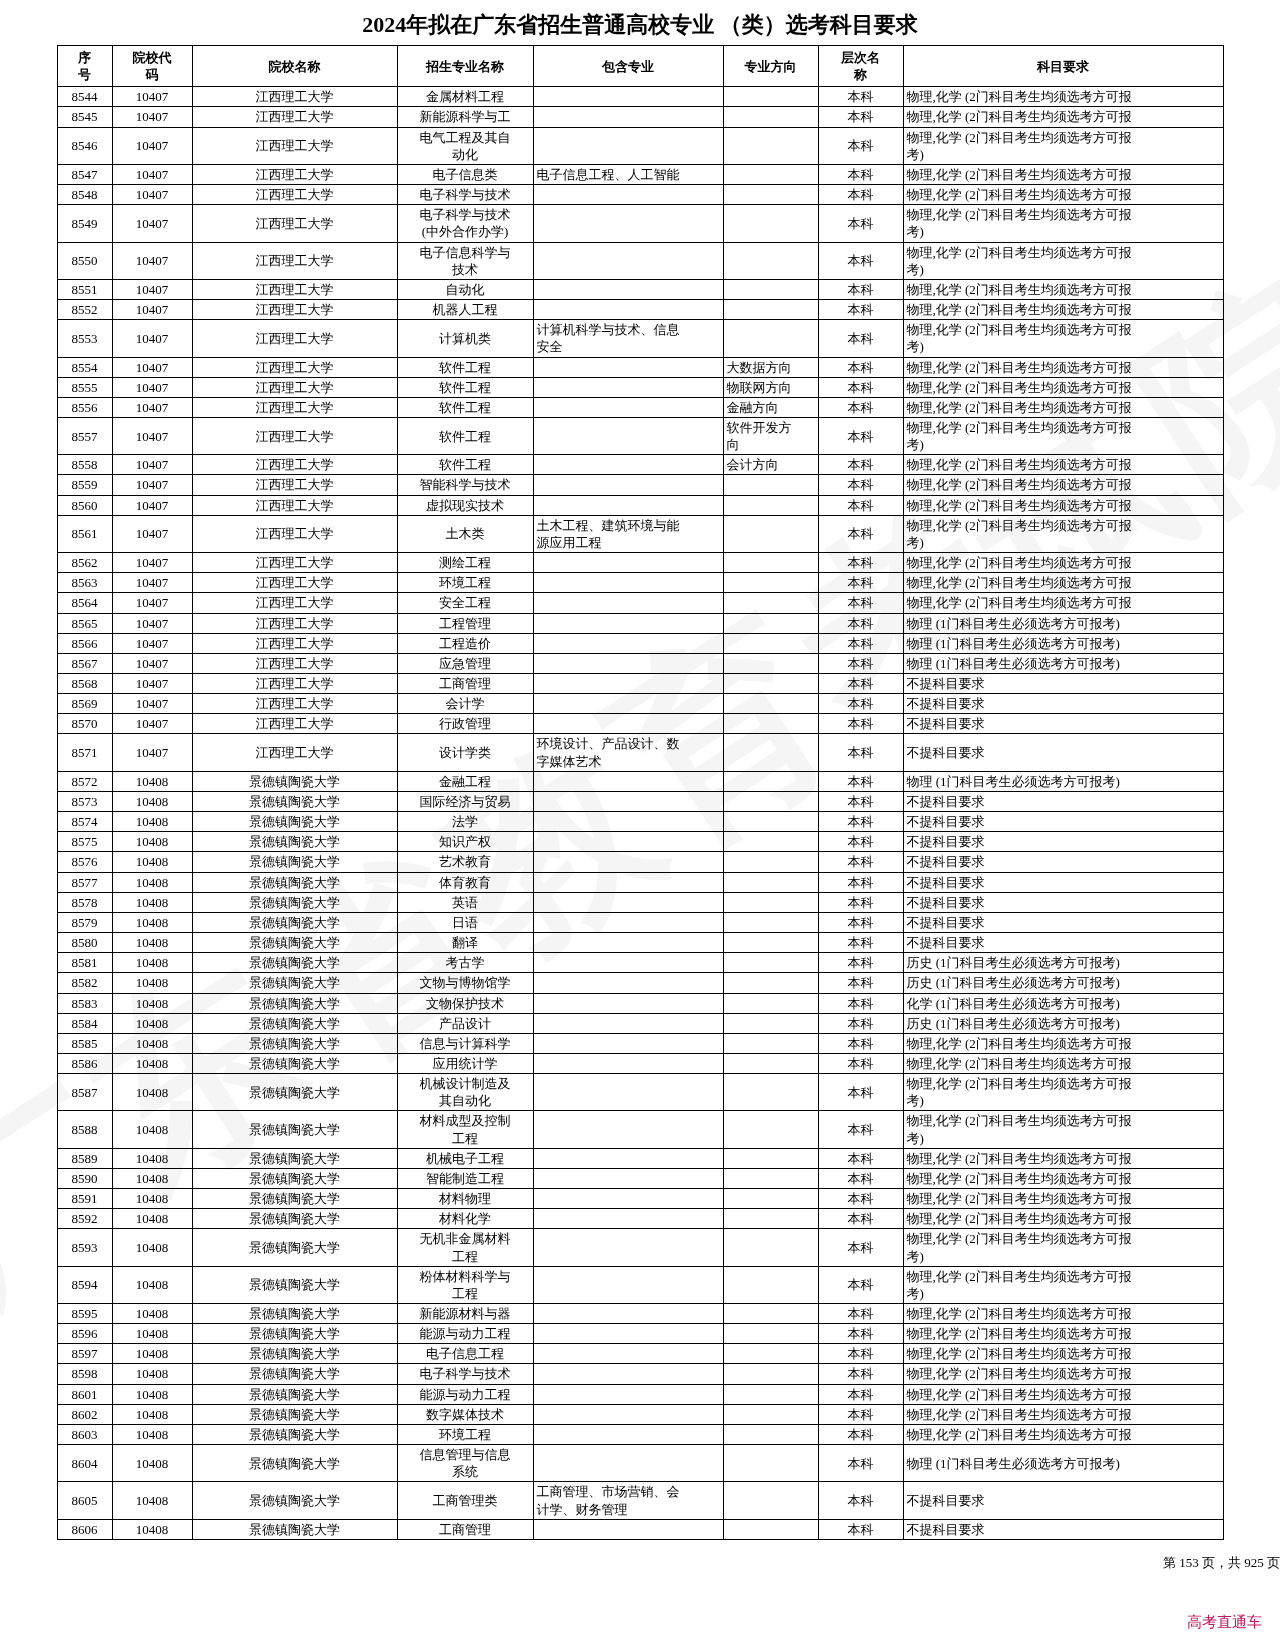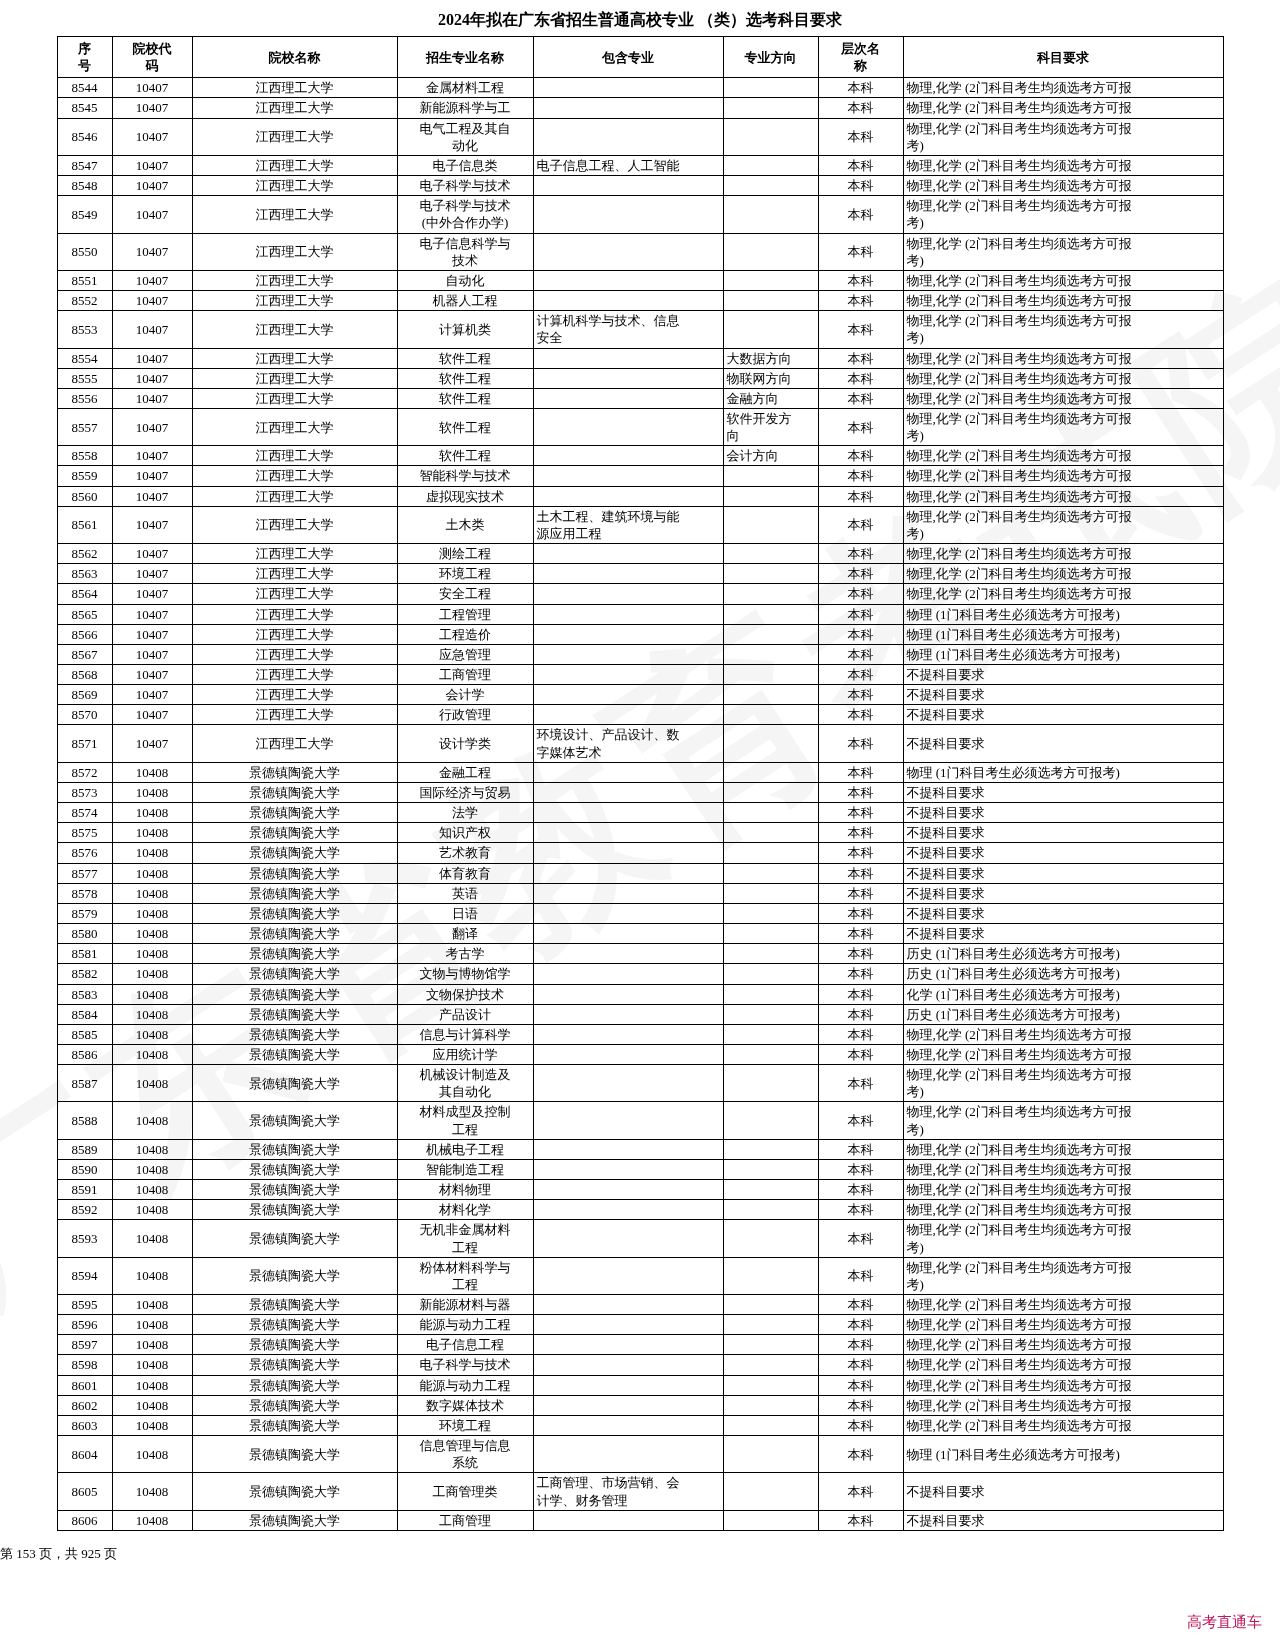--- a/index.html
+++ b/index.html
@@ -26,21 +26,21 @@
     color: rgba(120, 120, 120, 0.07);
     white-space: nowrap;
     letter-spacing: 10px;
     pointer-events: none;
     z-index: 1;
   }
   .page-title {
     margin: 0;
     padding: 10px 0 5px 0;
     text-align: center;
-    font-size: 16px;
+    font-size: 22px;
     font-weight: bold;
     position: relative;
     z-index: 2;
   }
   table.req-table {
     position: relative;
     z-index: 2;
     margin: 0 auto;
     width: 1166px;
     border-collapse: collapse;
@@ -62,21 +62,21 @@
     padding: 3px 18px;
   }
   .req-table td.col-includes,
   .req-table td.col-req,
   .req-table td.col-direction {
     text-align: left;
   }
   .footer-line {
     position: relative;
     z-index: 2;
-    text-align: left;
+    text-align: right;
     font-size: 13px;
     margin-top: 14px;
     padding-bottom: 26px;
   }
   .brand-mark {
     position: absolute;
     right: 18px;
     bottom: 12px;
     color: #be185d;
     font-size: 15px;

